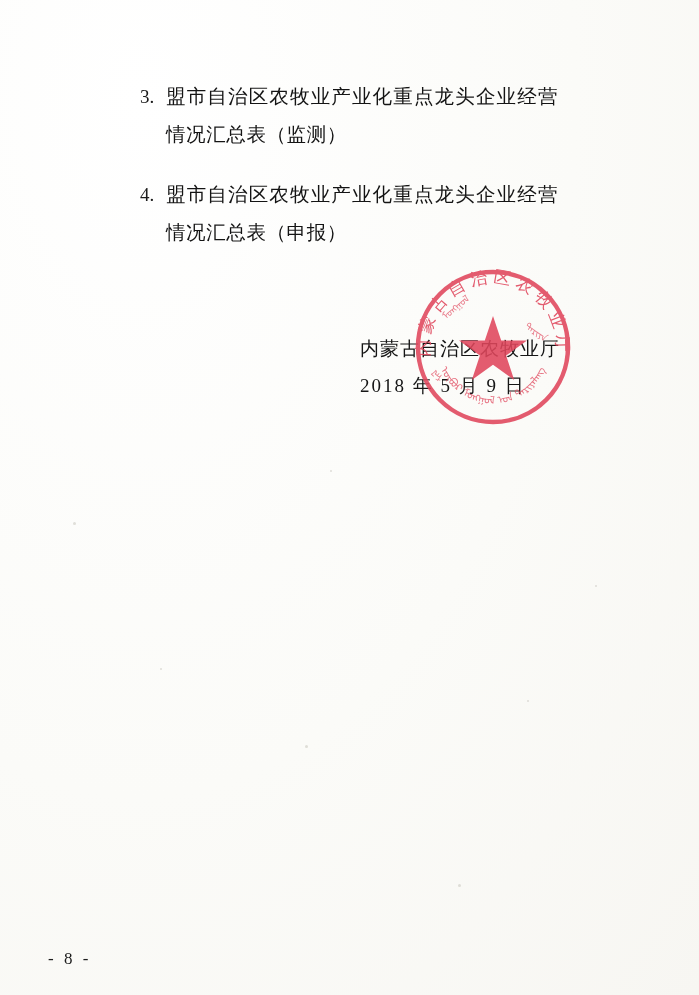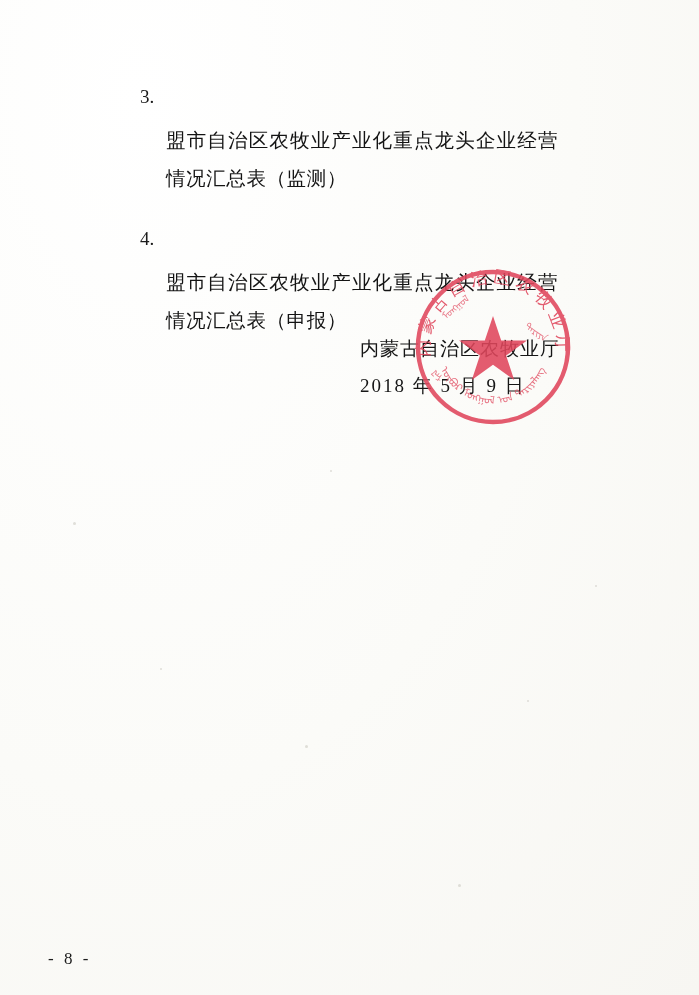--- a/index.html
+++ b/index.html
@@ -54,21 +54,20 @@
     padding-left: 2px;
   }
   .item-text {
     flex: 1;
     font-family: "DejaVu Sans", sans-serif;
     font-size: 19.5px;
     letter-spacing: 0.6px;
     line-height: 38px;
     color: #141414;
     text-align: justify;
-    margin-top: 44px;
   }
   .signature-block {
     position: absolute;
     left: 360px;
     top: 330px;
     width: 260px;
   }
   .sig-line {
     font-family: "DejaVu Sans", sans-serif;
     font-size: 19px;

